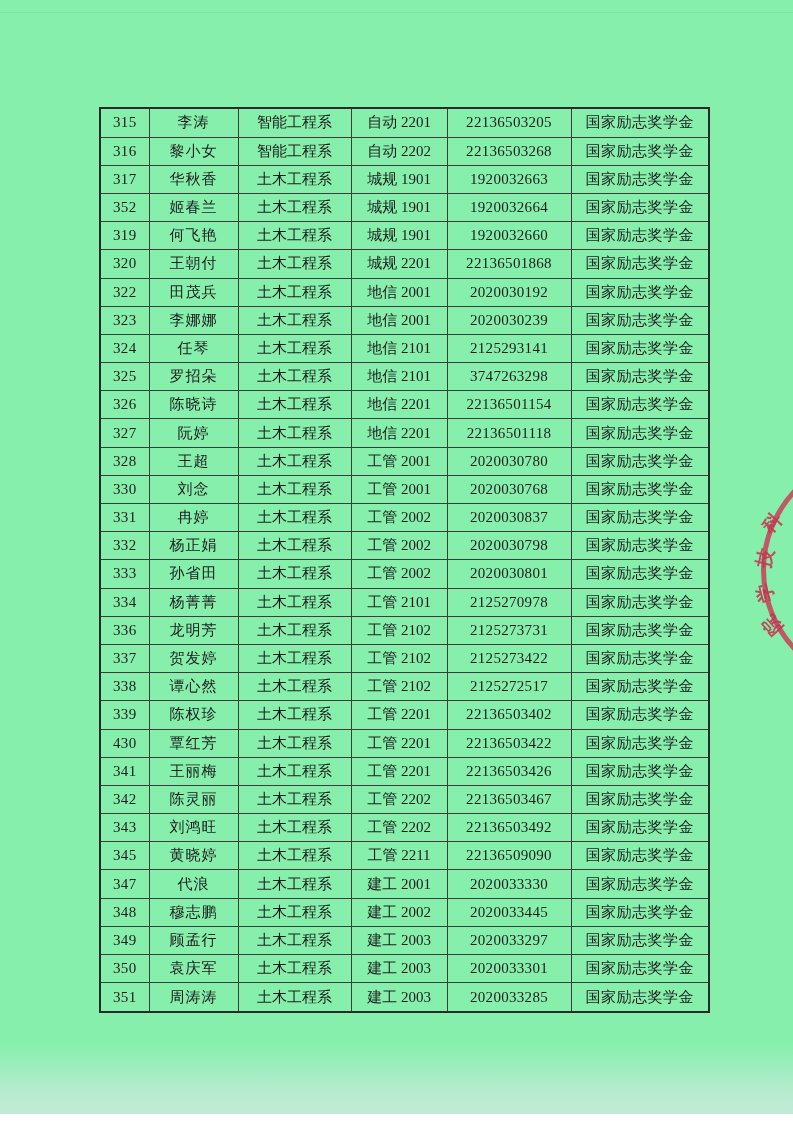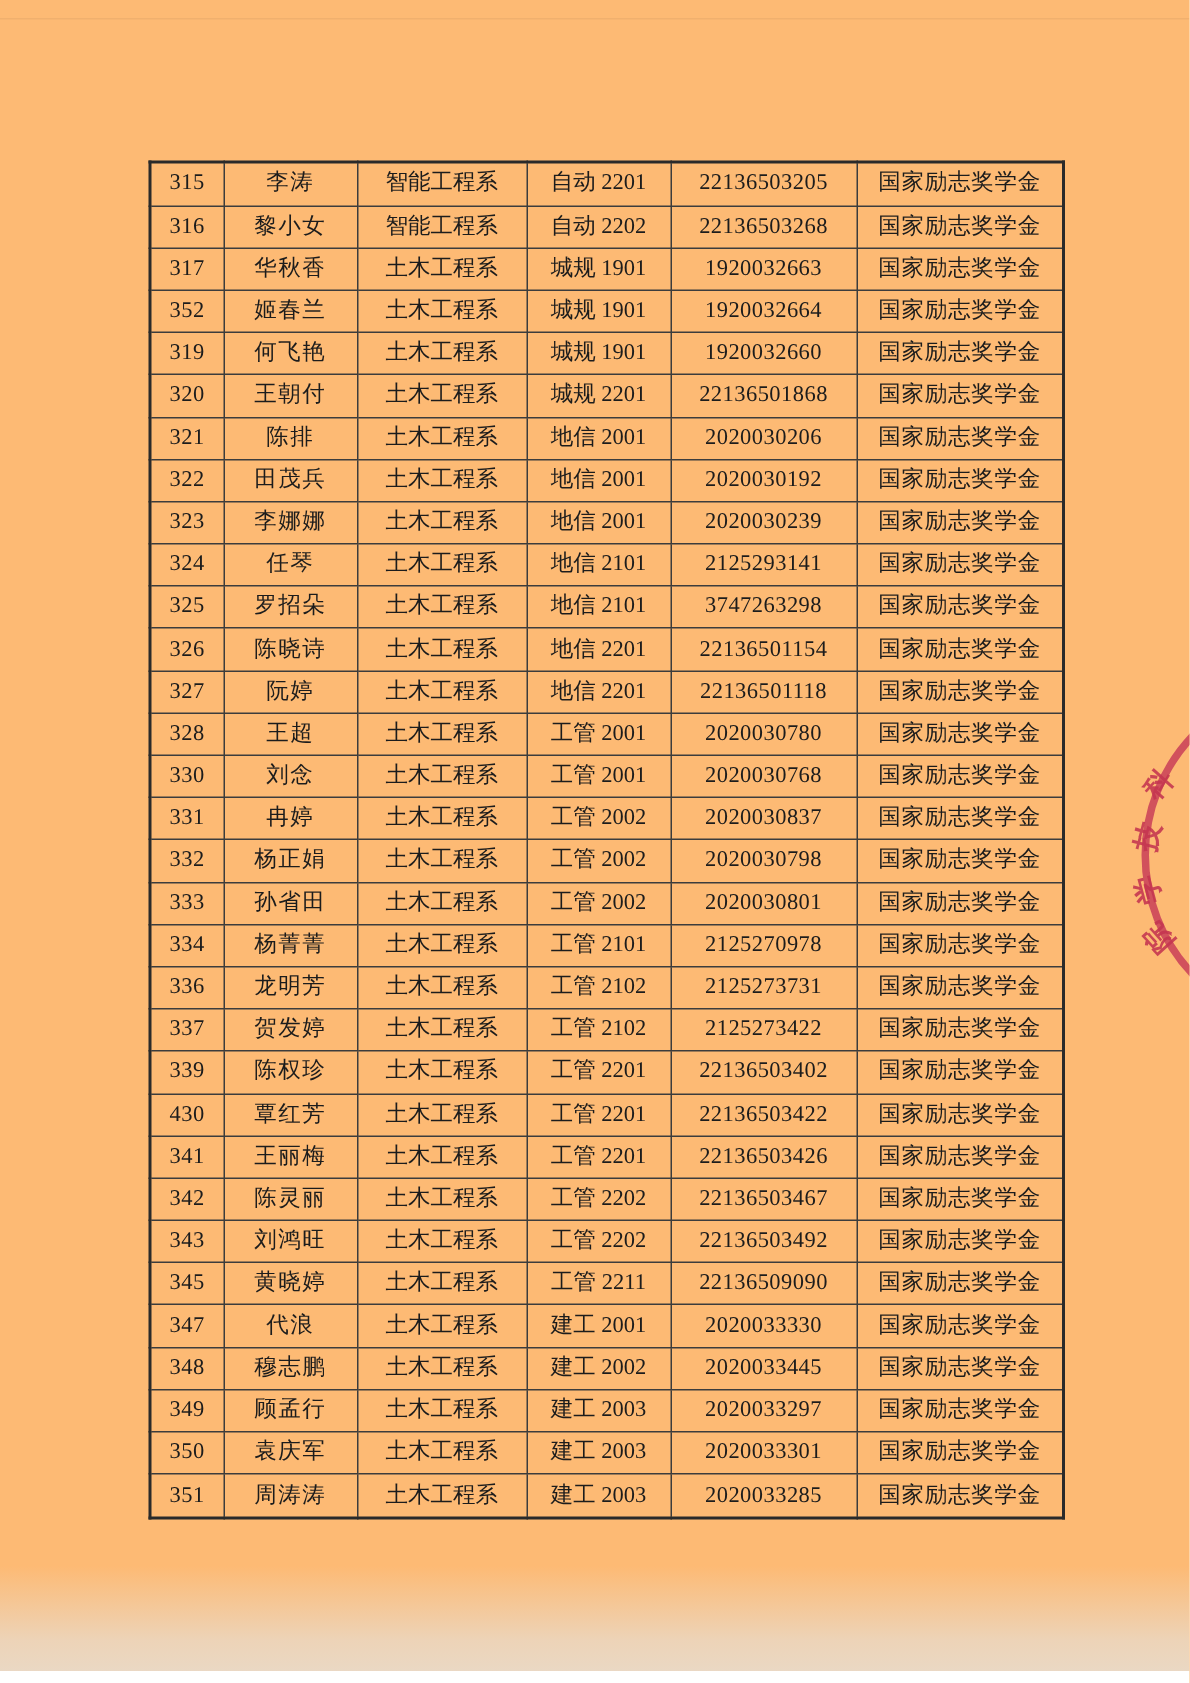--- a/index.html
+++ b/index.html
@@ -10,21 +10,21 @@
     width: 793px;
     height: 1122px;
     position: relative;
     overflow: hidden;
     background: #ffffff;
     font-family: "Liberation Serif", "DejaVu Serif", serif;
   }
   .page {
     position: absolute;
     inset: 0;
-    background: #fdba74;
+    background: #86efac;
     text-decoration: underline;
   }
   .scan-top-edge {
     position: absolute;
     left: 0; top: 12px;
     width: 100%; height: 1px;
     background: rgba(0,0,0,0.05);
   }
   .scan-bottom-band {
     position: absolute;
@@ -154,28 +154,20 @@
         </tr>
         <tr>
           <td class="c-no">320</td>
           <td class="c-name">王朝付</td>
           <td class="c-dept">土木工程系</td>
           <td class="c-class">城规 2201</td>
           <td class="c-id">22136501868</td>
           <td class="c-award">国家励志奖学金</td>
         </tr>
         <tr>
-          <td class="c-no">321</td>
-          <td class="c-name">陈排</td>
-          <td class="c-dept">土木工程系</td>
-          <td class="c-class">地信 2001</td>
-          <td class="c-id">2020030206</td>
-          <td class="c-award">国家励志奖学金</td>
-        </tr>
-        <tr>
           <td class="c-no">322</td>
           <td class="c-name">田茂兵</td>
           <td class="c-dept">土木工程系</td>
           <td class="c-class">地信 2001</td>
           <td class="c-id">2020030192</td>
           <td class="c-award">国家励志奖学金</td>
         </tr>
         <tr>
           <td class="c-no">323</td>
           <td class="c-name">李娜娜</td>
@@ -271,20 +263,28 @@
           <td class="c-class">工管 2102</td>
           <td class="c-id">2125273731</td>
           <td class="c-award">国家励志奖学金</td>
         </tr>
         <tr>
           <td class="c-no">337</td>
           <td class="c-name">贺发婷</td>
           <td class="c-dept">土木工程系</td>
           <td class="c-class">工管 2102</td>
           <td class="c-id">2125273422</td>
+          <td class="c-award">国家励志奖学金</td>
+        </tr>
+        <tr>
+          <td class="c-no">338</td>
+          <td class="c-name">谭心然</td>
+          <td class="c-dept">土木工程系</td>
+          <td class="c-class">工管 2102</td>
+          <td class="c-id">2125272517</td>
           <td class="c-award">国家励志奖学金</td>
         </tr>
         <tr>
           <td class="c-no">339</td>
           <td class="c-name">陈权珍</td>
           <td class="c-dept">土木工程系</td>
           <td class="c-class">工管 2201</td>
           <td class="c-id">22136503402</td>
           <td class="c-award">国家励志奖学金</td>
         </tr>

